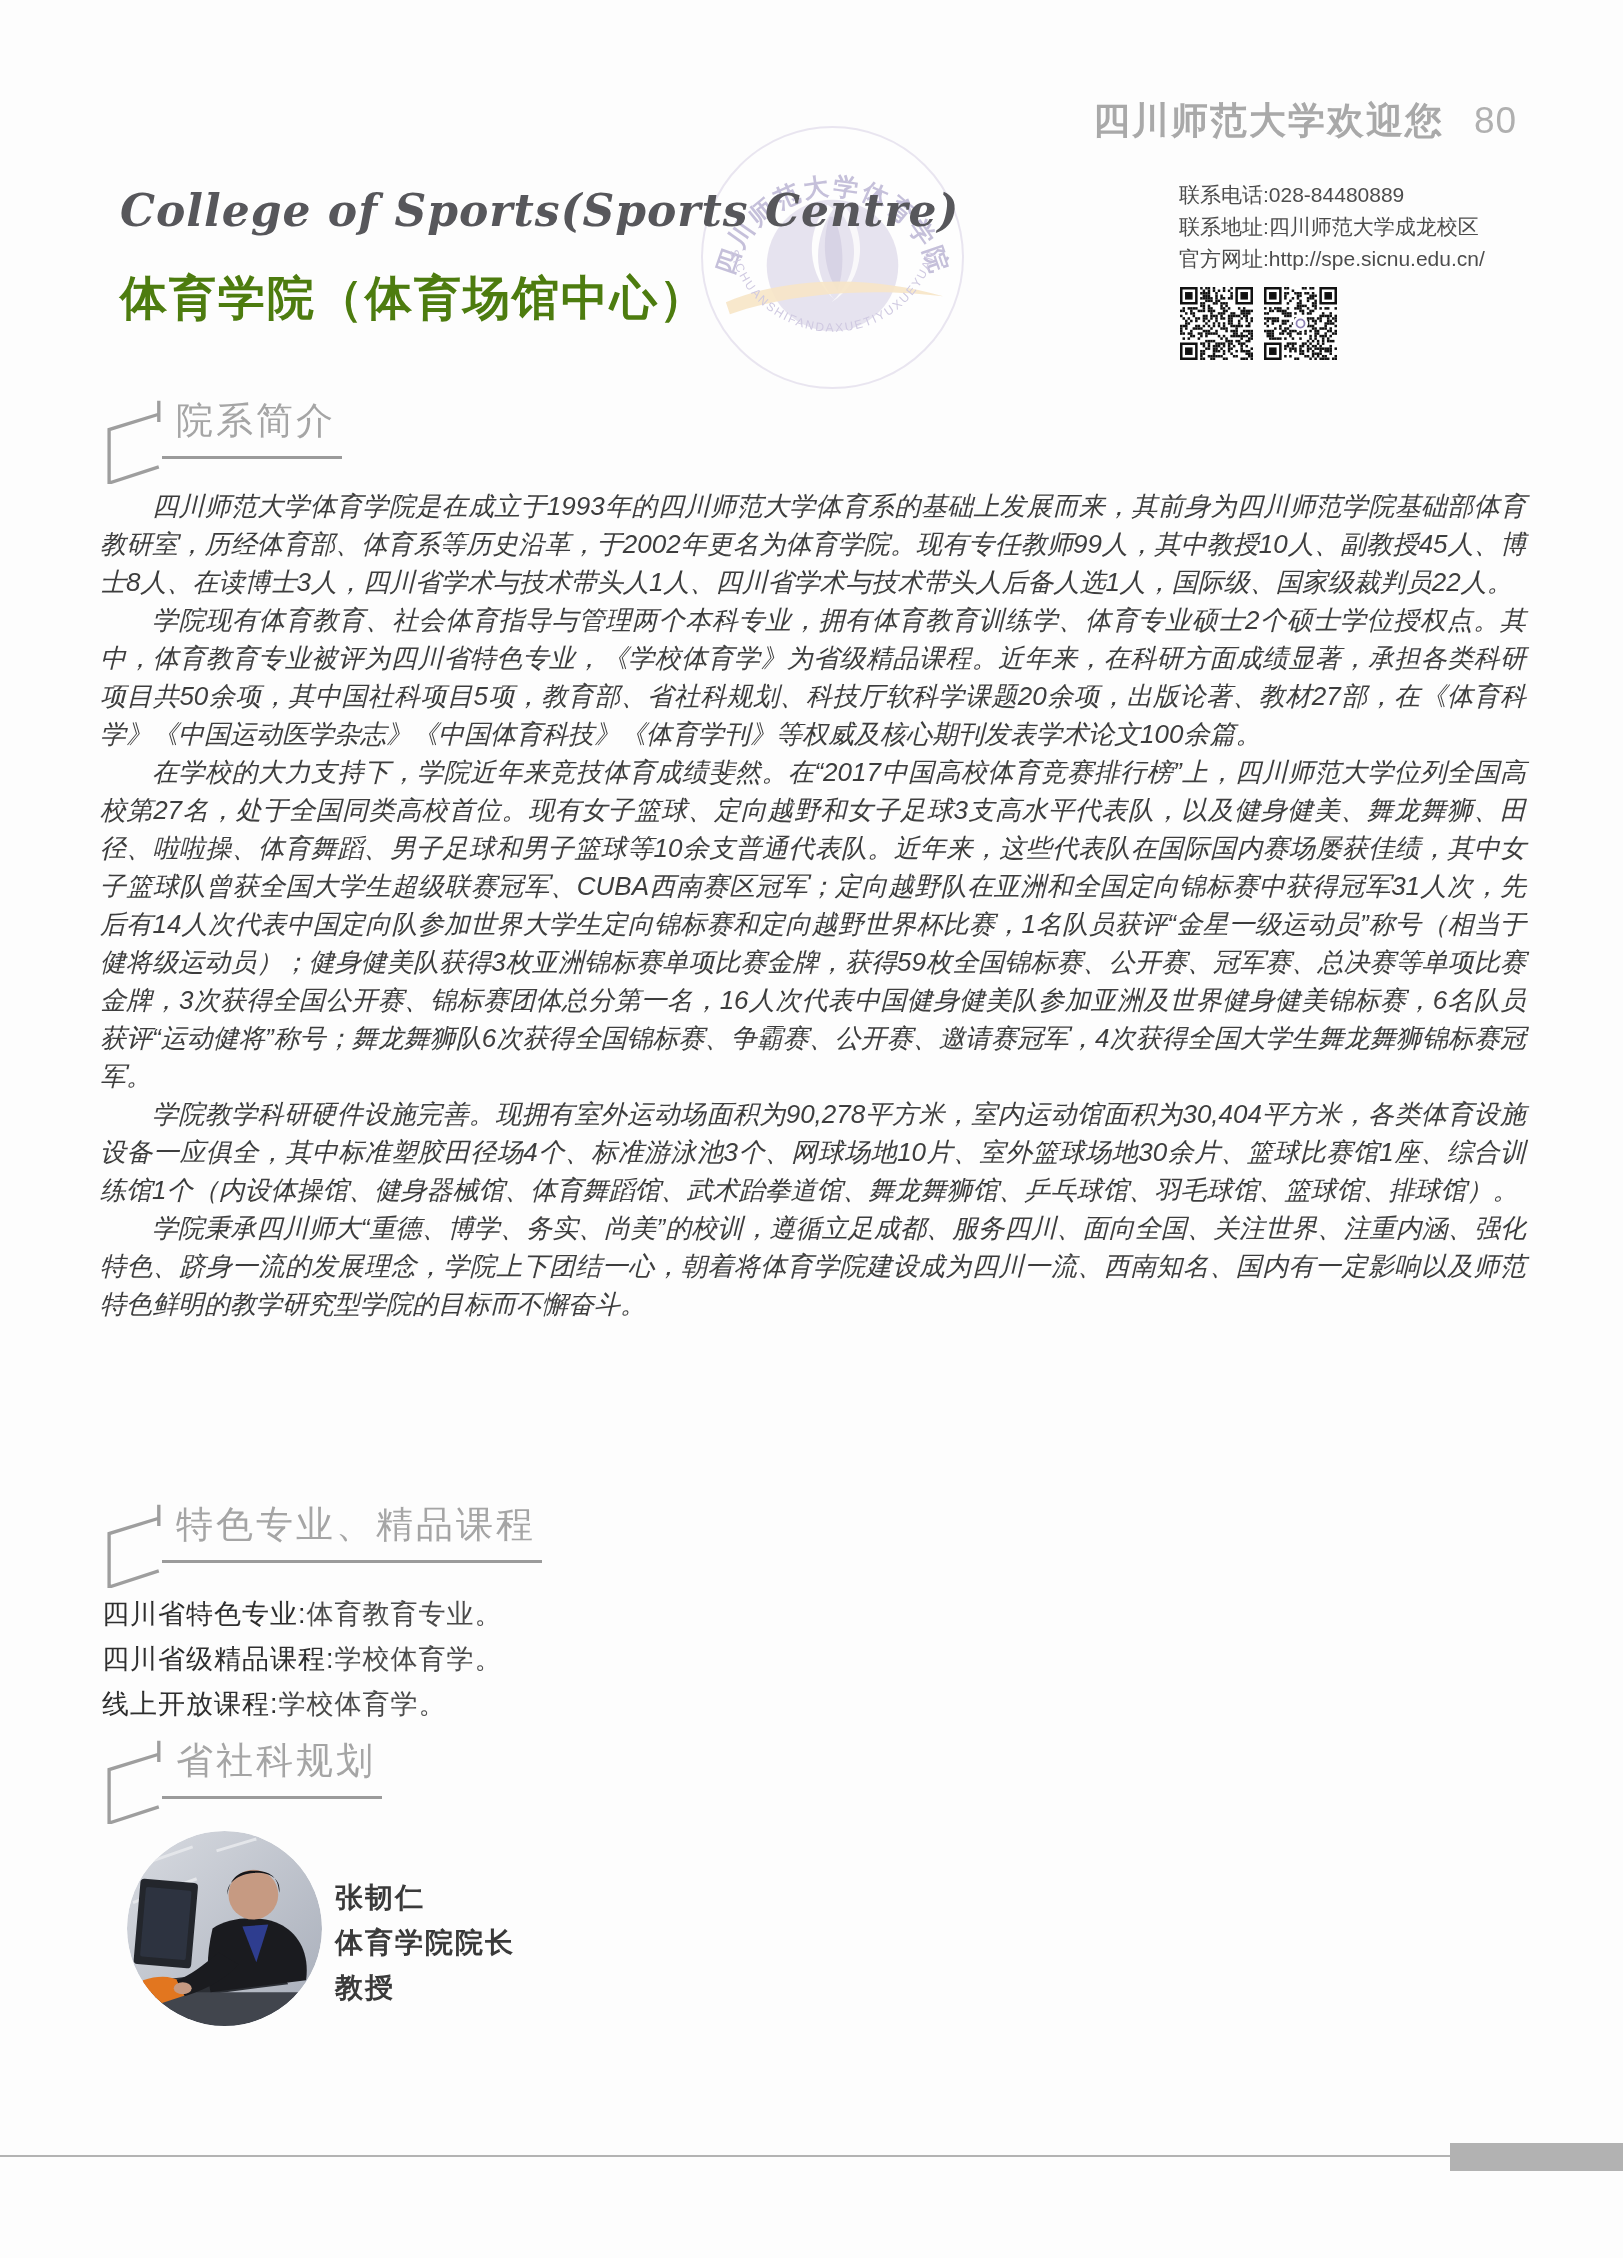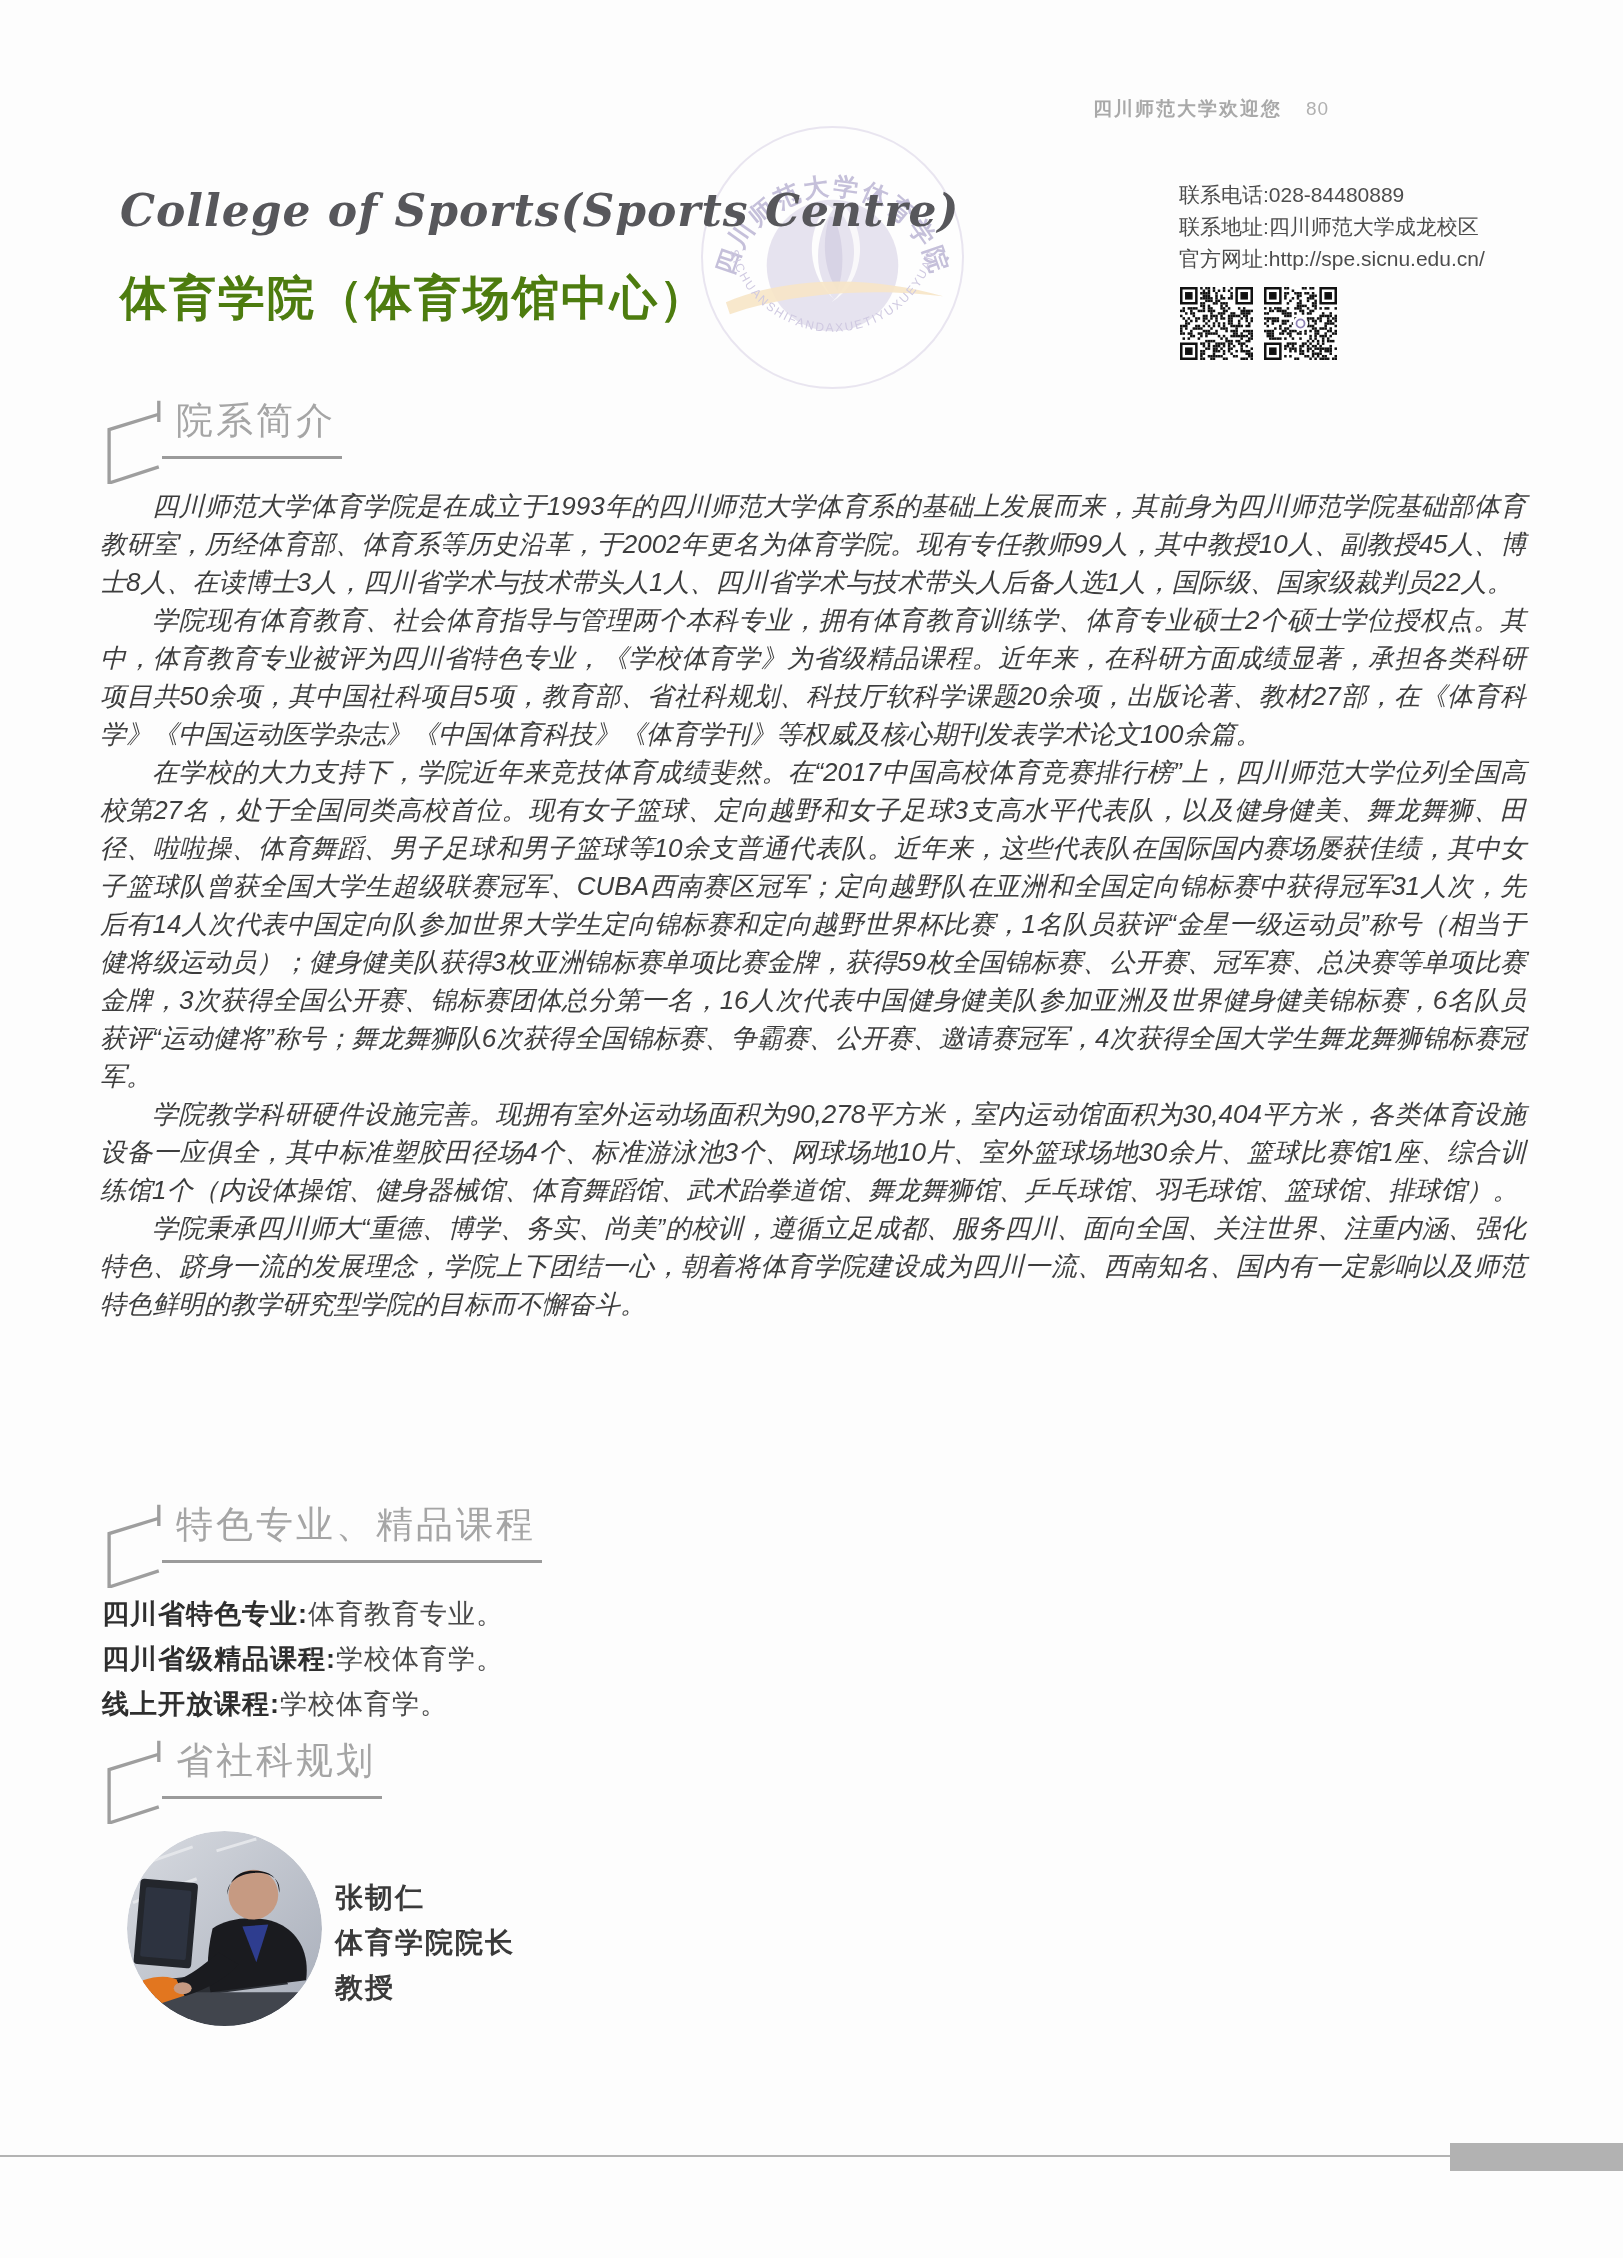--- a/index.html
+++ b/index.html
@@ -1,22 +1,22 @@
 <!DOCTYPE html>
 <html lang="zh"><head>
 <meta charset="utf-8">
 <style>
   html,body{margin:0;padding:0;background:#ffffff;}
   .page{
     position:relative;width:1624px;height:2259px;background:#fdfdfd;
     font-family:"Liberation Sans",sans-serif;overflow:hidden;
   }
   
-  .hdr{position:absolute;top:96px;left:1093px;display:flex;align-items:baseline;gap:24px;
-       color:#a9a9a9;font-size:19px;font-weight:600;letter-spacing:2px;}
+  .hdr{position:absolute;top:96px;left:1093px;display:flex;align-items:baseline;gap:30px;
+       color:#a9a9a9;font-size:37px;font-weight:600;letter-spacing:2px;}
   .hdr .pnum{font-weight:400;letter-spacing:1px;color:#b0b0b0;}
   
   .emblem{position:absolute;left:700px;top:125px;width:265px;height:265px;opacity:.5;z-index:0;}
   
   .title-en{position:absolute;left:120px;top:185px;z-index:1;
     font-family:"DejaVu Serif",serif;font-style:italic;font-weight:bold;
     font-size:44px;color:#57575b;letter-spacing:1px;white-space:nowrap;}
   .title-zh{position:absolute;left:120px;top:267px;z-index:1;
     font-size:47px;color:#4d7c0f;font-weight:700;letter-spacing:2px;white-space:nowrap;}
   
@@ -29,21 +29,21 @@
   .sic{position:absolute;left:0;top:2px;width:62px;height:86px;}
   .st{display:inline-block;margin-left:60px;padding:0 6px 10px 14px;
       font-size:37px;color:#a5a5a5;letter-spacing:3px;white-space:nowrap;
       border-bottom:3px solid #9b9b9b;}
   
   .body{position:absolute;left:100px;top:487px;width:1426px;
         font-size:26px;line-height:38px;color:#3d3d3d;text-align:justify;font-style:italic;}
   .body p{margin:0;text-indent:2em;}
   
   .programs{position:absolute;left:102px;top:1592px;font-size:27px;line-height:45px;}
-  .plabel{font-weight:bold;color:#2e2e2e;letter-spacing:1px;}
+  .plabel{font-weight:normal;color:#2e2e2e;letter-spacing:1px;}
   .pvalue{color:#4a4a4a;letter-spacing:1px;}
   
   .photo{position:absolute;left:127px;top:1831px;width:195px;height:195px;border-radius:50%;}
   .dean-id{position:absolute;left:335px;top:1875px;font-size:28px;line-height:45px;
            font-weight:600;color:#3a3a3a;letter-spacing:2px;}
   .dean-msg{position:absolute;left:560px;top:1803px;width:965px;
             font-size:26px;line-height:38px;color:#3d3d3d;text-align:justify;}
   .dean-msg p{margin:0;text-indent:2em;}
   
   .foot-line{position:absolute;left:0;top:2155px;width:1624px;height:2px;background:#b3b3b3;}

